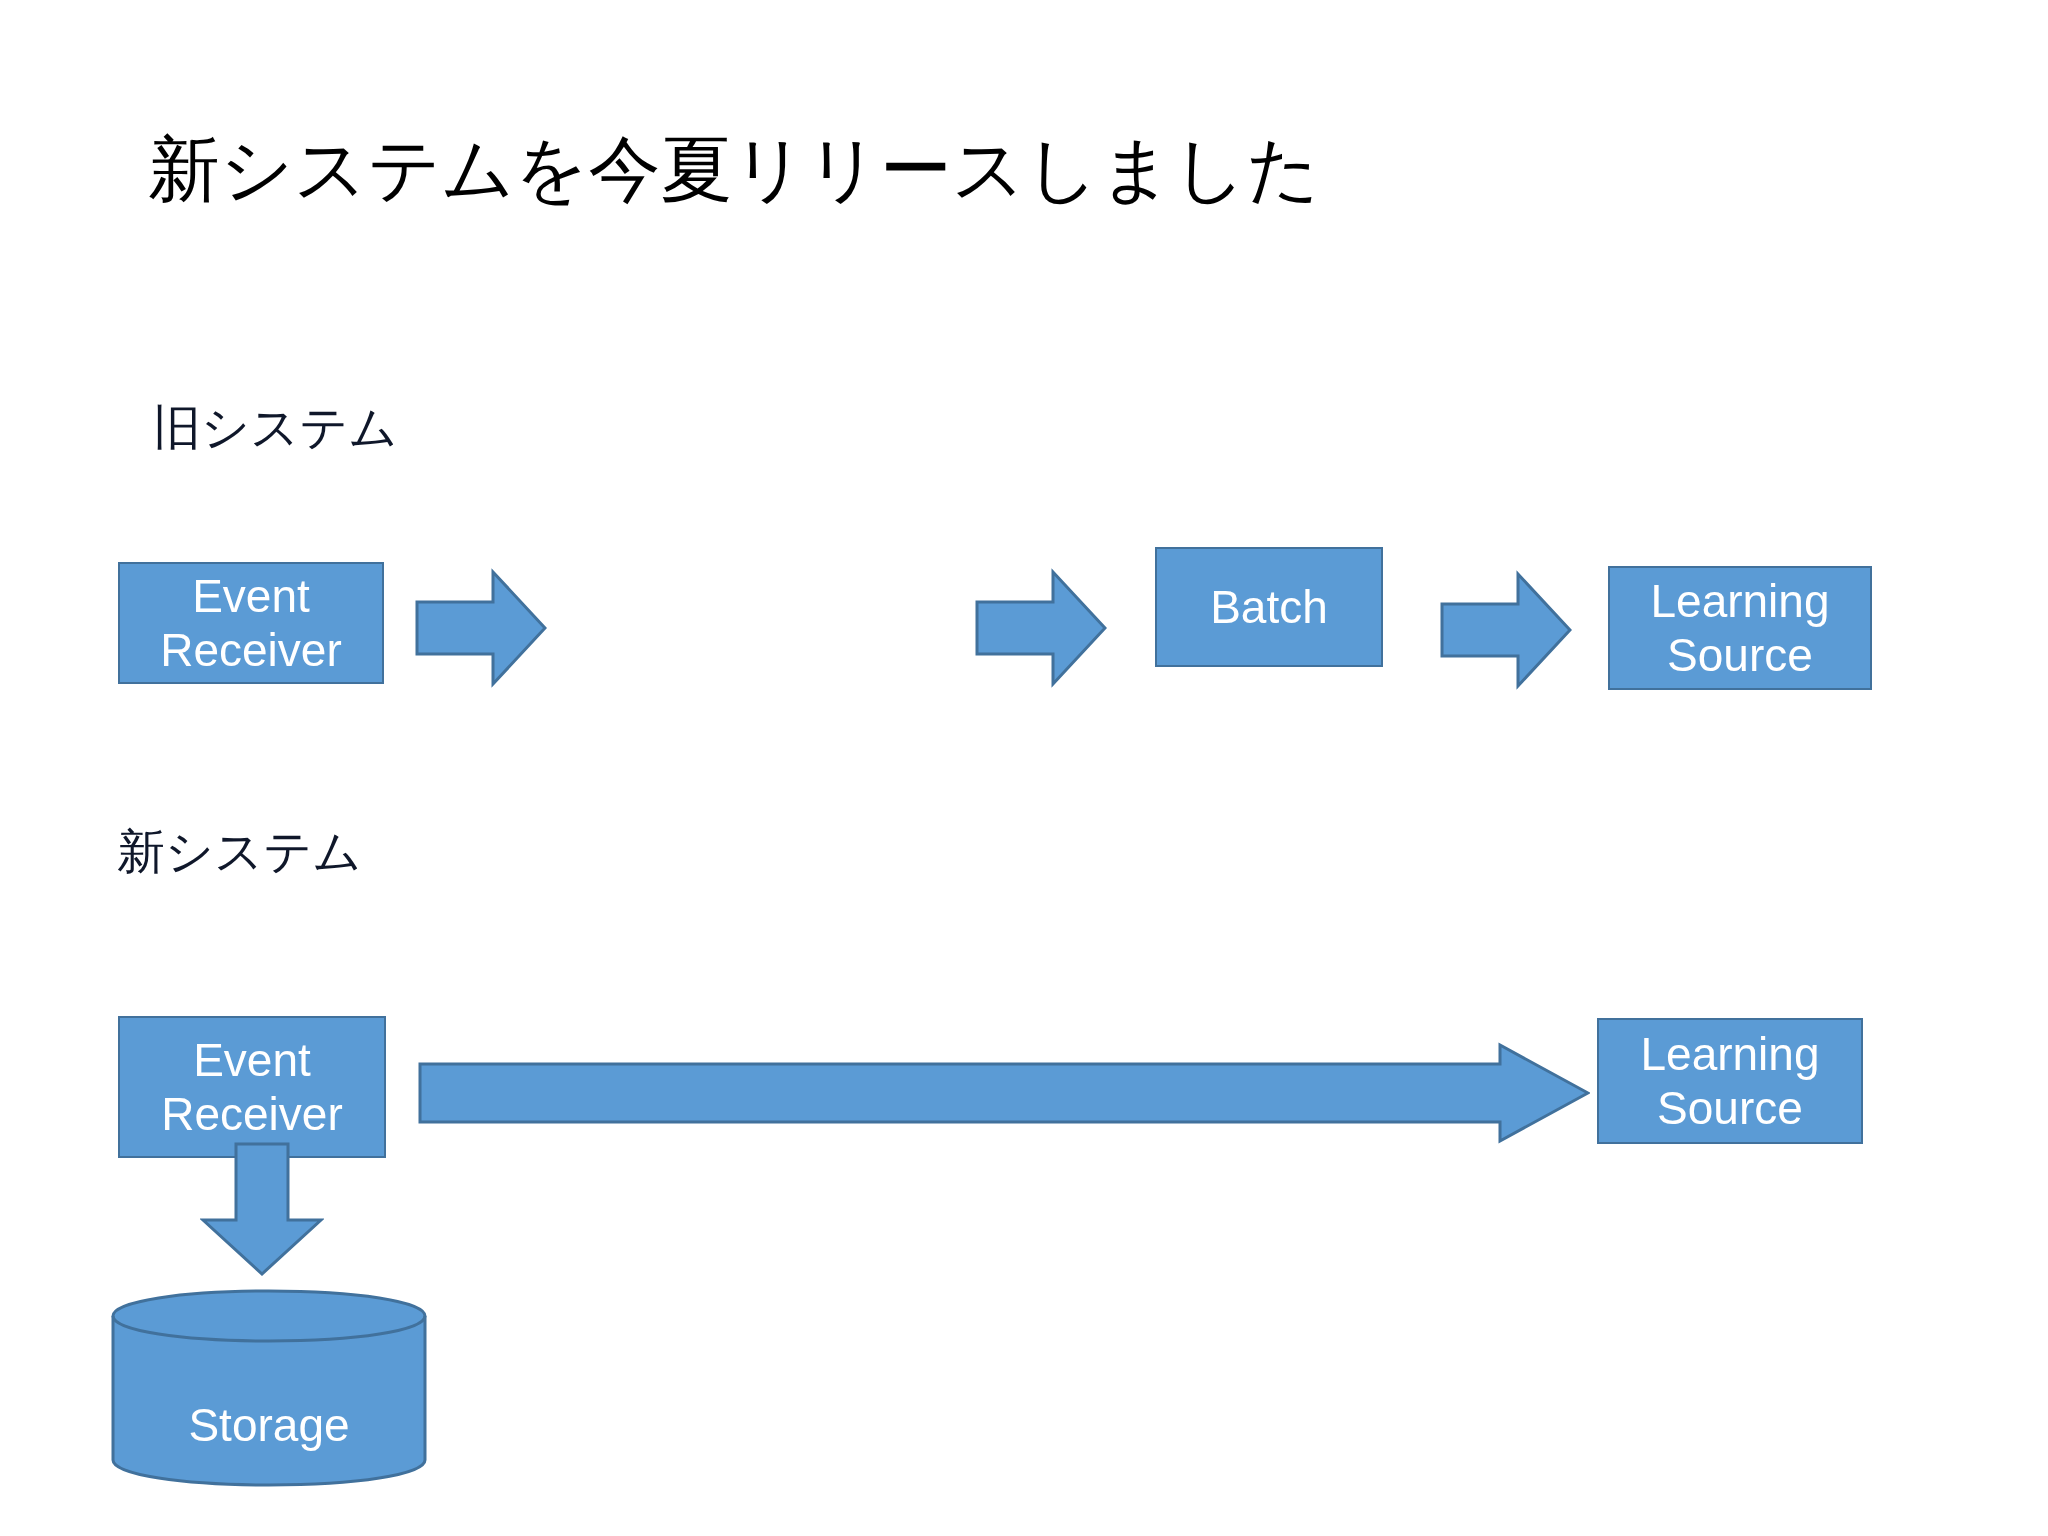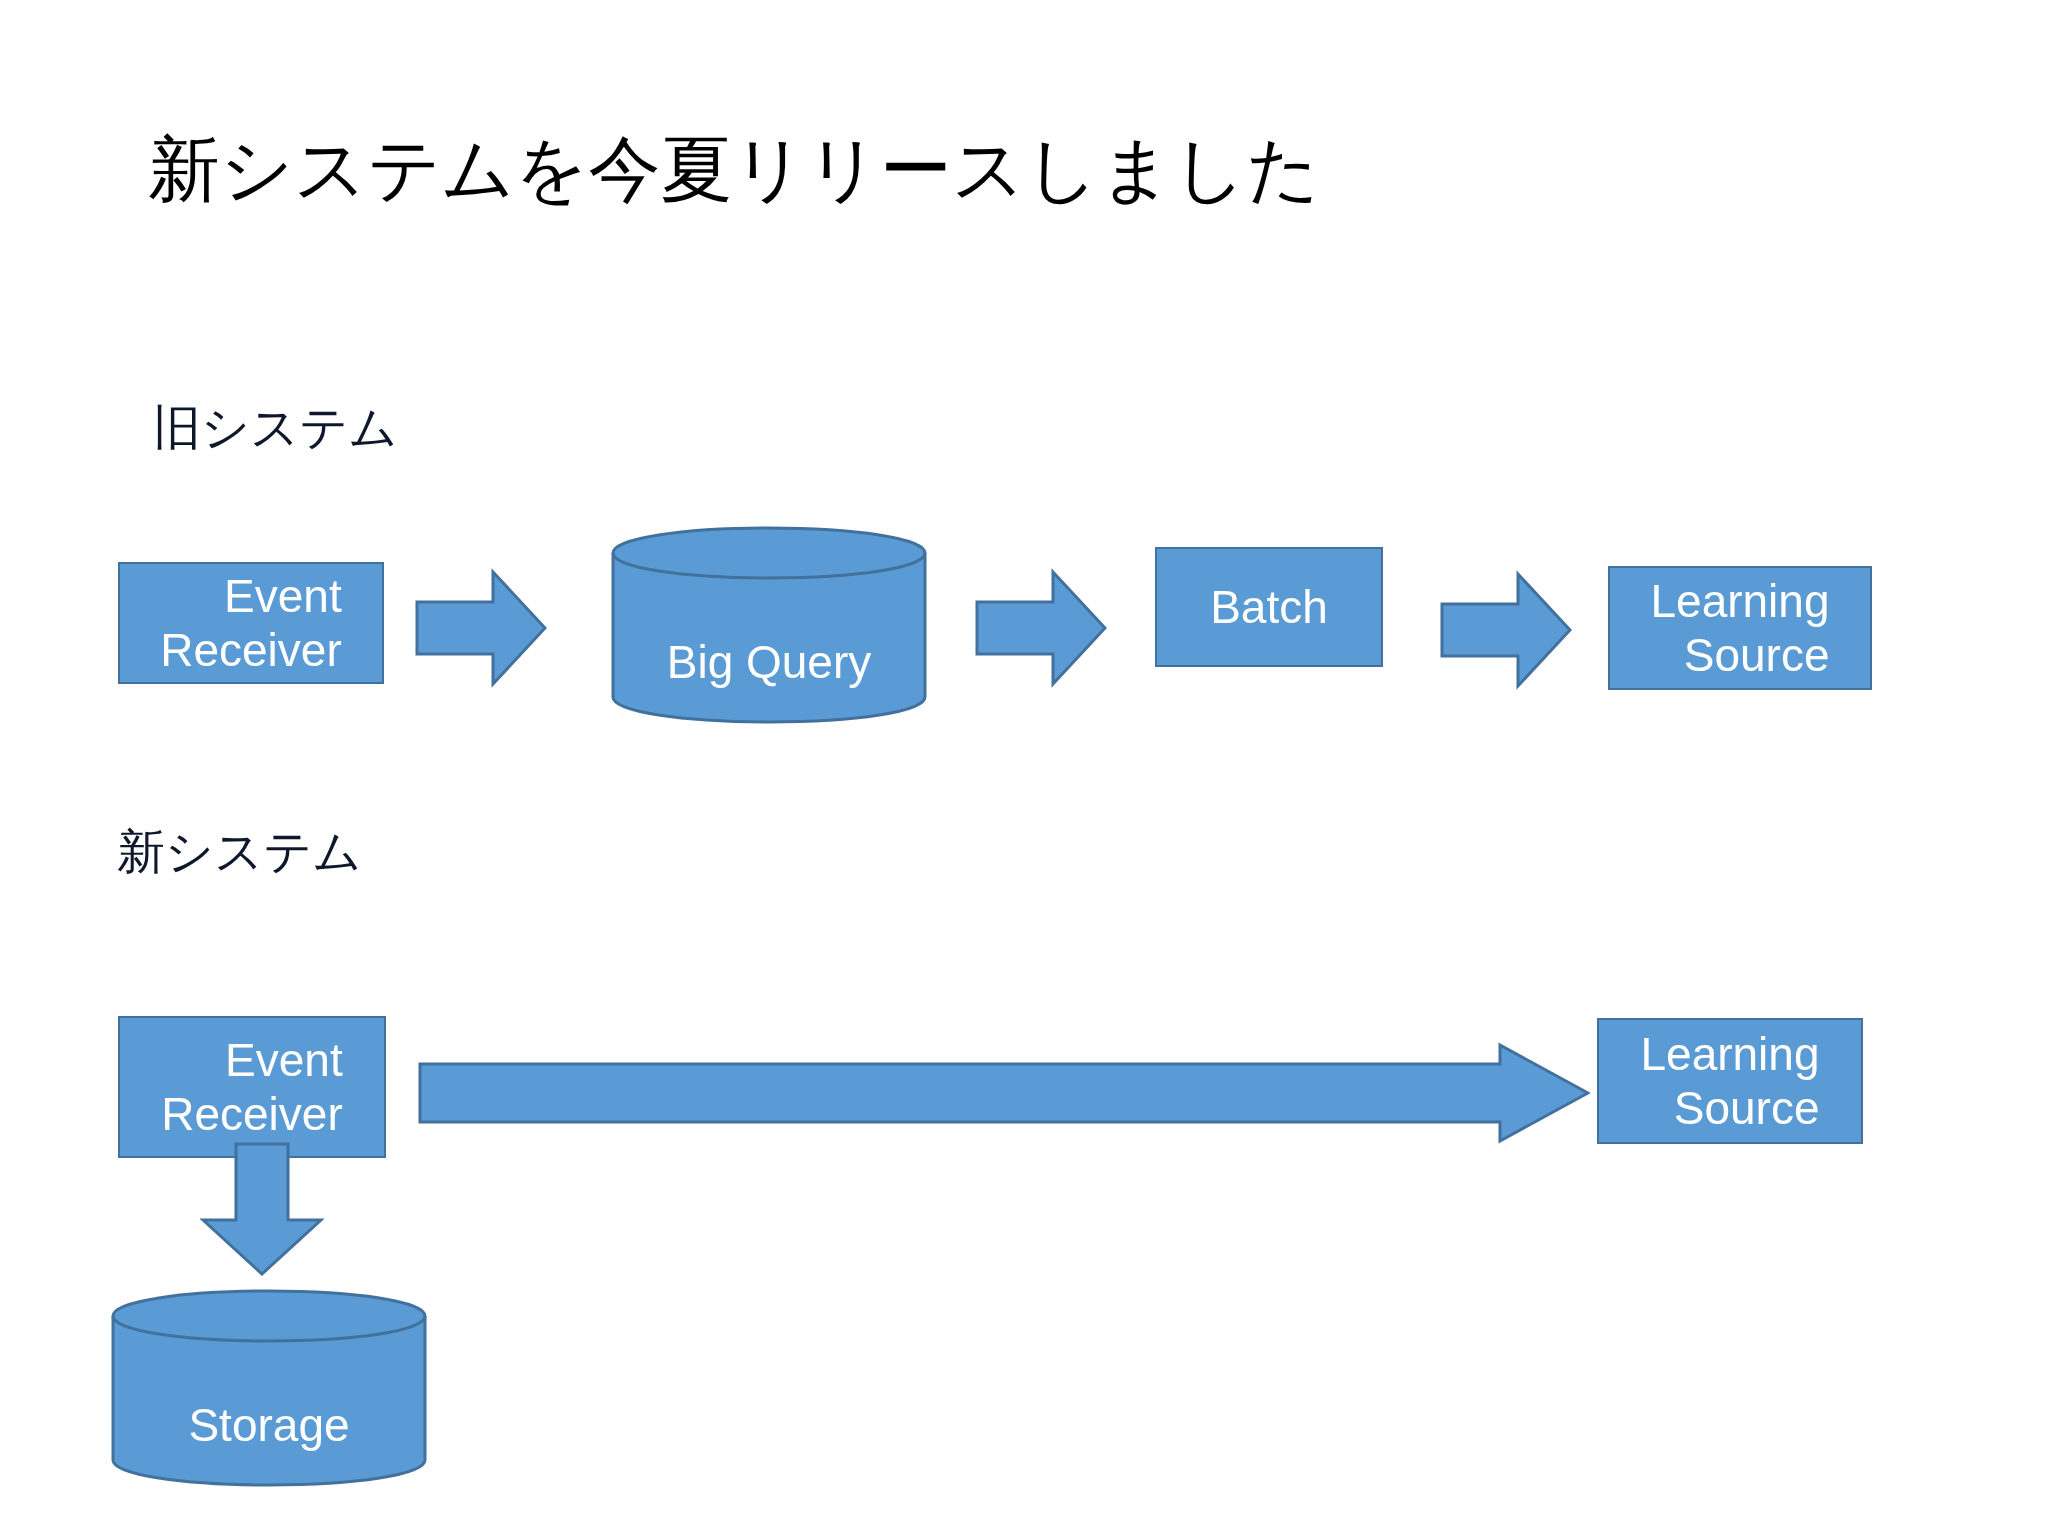--- a/index.html
+++ b/index.html
@@ -50,21 +50,21 @@
     border: 2px solid #41719C;
     box-sizing: border-box;
     display: flex;
     align-items: center;
     justify-content: center;
     color: #ffffff;
     font-size: 46px;
     line-height: 1.18;
     text-align: center;
   }
-  .node-box .label-line { display: block; text-align: right; }
+  .node-box .label-line { display: block; }
 
   
   .cylinder {
     position: absolute;
   }
   .cylinder svg { display: block; }
   .cylinder .cyl-label {
     position: absolute;
     left: 0;
     right: 0;
@@ -109,29 +109,20 @@
       <span class="label-line">Receiver</span>
     </div>
   </div>
 
   <div id="arrow-old-1" class="arrow">
     <svg width="132" height="120" viewBox="0 0 132 120">
       <polygon points="2,34 78,34 78,4 130,60 78,116 78,86 2,86" fill="#5B9BD5" stroke="#41719C" stroke-width="3" stroke-linejoin="miter"></polygon>
     </svg>
   </div>
 
-  <div id="cyl-bigquery" class="cylinder">
-    <svg width="318" height="200" viewBox="0 0 318 200">
-      <path d="M3,28 C3,13.2 72.8,3 159,3 C245.2,3 315,13.2 315,28
-               L315,172 C315,186.8 245.2,197 159,197
-               C72.8,197 3,186.8 3,172 Z" fill="#5B9BD5" stroke="#41719C" stroke-width="3"></path>
-      <path d="M3,28 C3,42.8 72.8,53 159,53 C245.2,53 315,42.8 315,28" fill="none" stroke="#41719C" stroke-width="3"></path>
-    </svg>
-    <div class="cyl-label" style="top:110px;">Big Query</div>
-  </div>
 
   <div id="arrow-old-2" class="arrow">
     <svg width="132" height="120" viewBox="0 0 132 120">
       <polygon points="2,34 78,34 78,4 130,60 78,116 78,86 2,86" fill="#5B9BD5" stroke="#41719C" stroke-width="3" stroke-linejoin="miter"></polygon>
     </svg>
   </div>
 
   <div id="box-old-batch" class="node-box">
     <span>Batch</span>
   </div>

